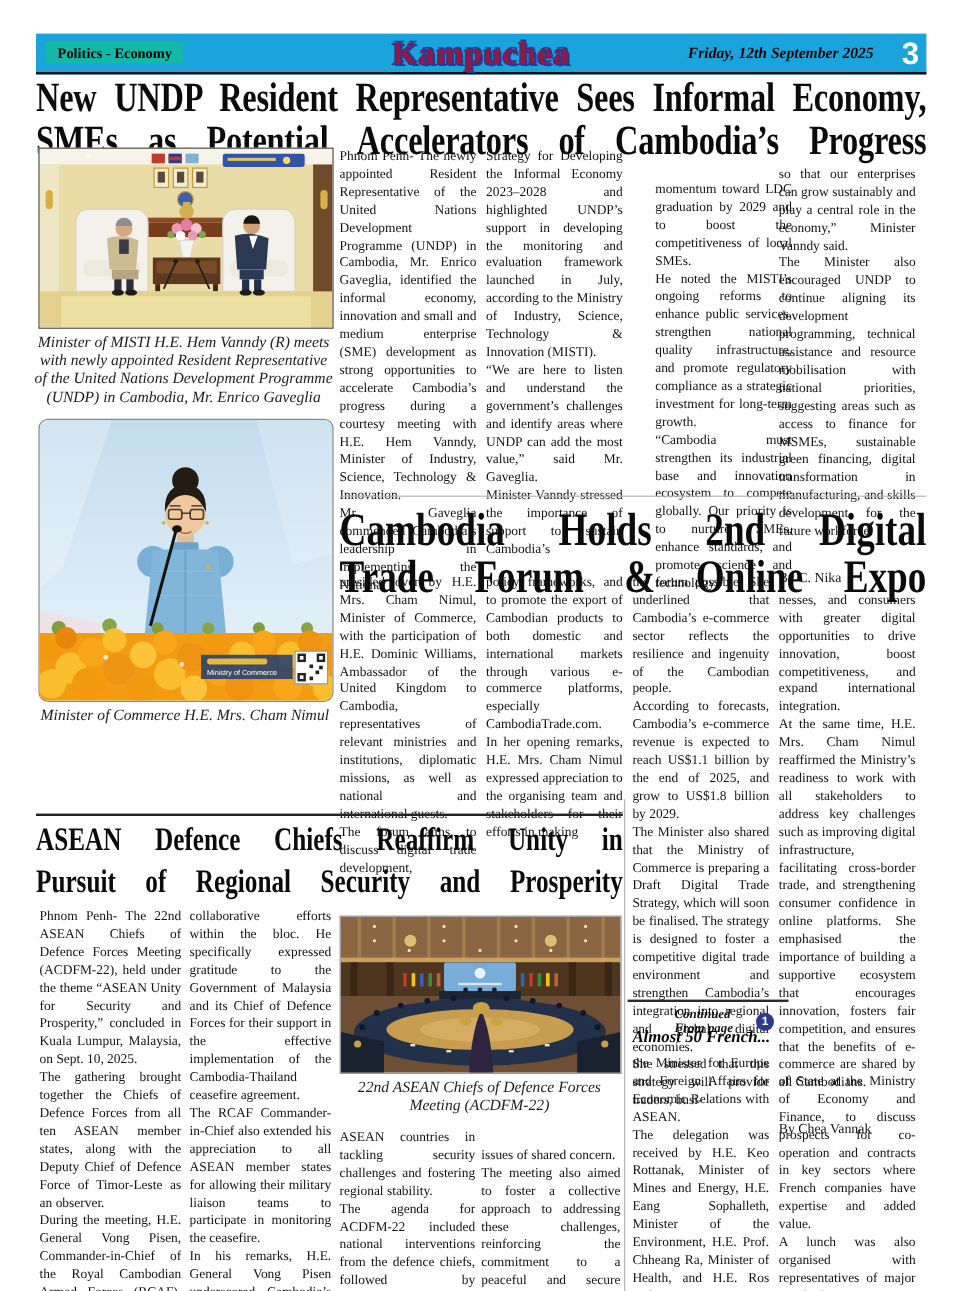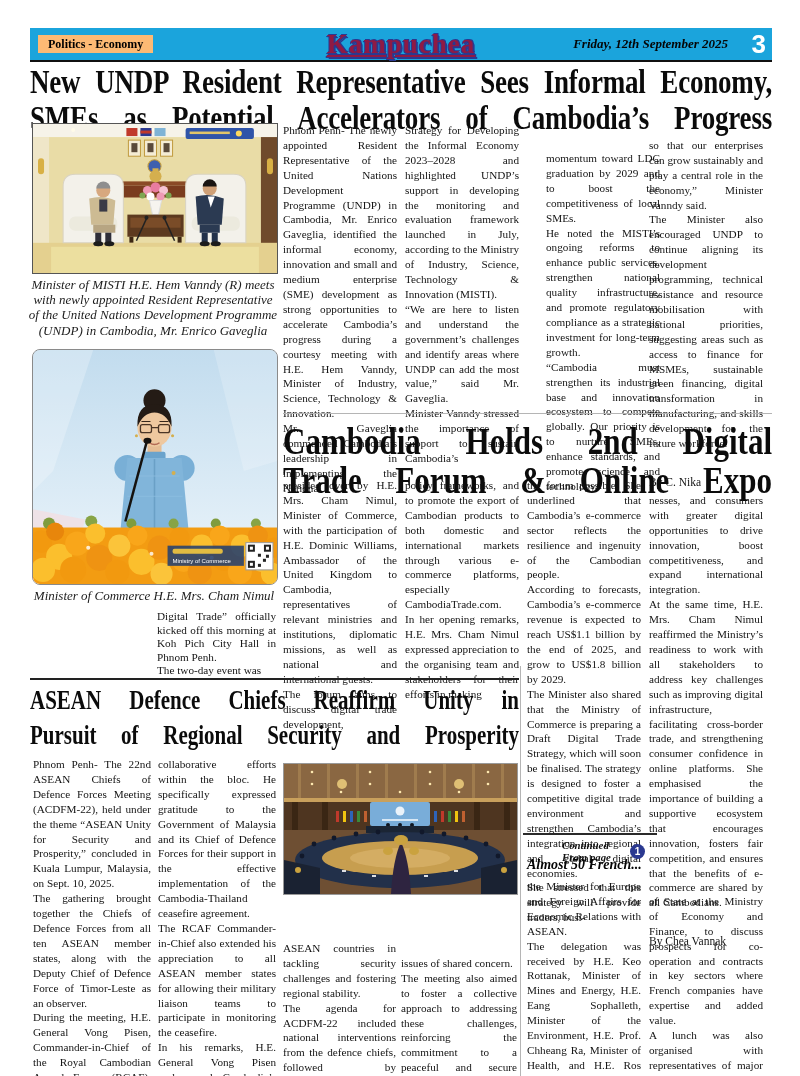--- a/index.html
+++ b/index.html
@@ -1,25 +1,25 @@
 <!DOCTYPE html>
 <html lang="en"><head>
 <meta charset="utf-8">
 <style>
   html,body{margin:0;padding:0;background:#fff;}
   .page{position:relative;width:800px;height:1076px;background:#ffffff;overflow:hidden;
         font-family:"Liberation Serif",serif;color:#111;}
   
   .topbar{position:absolute;left:30px;top:28px;width:742px;height:32px;background:#1ba4dc;
           border-bottom:2px solid #101010;}
-  .sectionbox{position:absolute;left:8px;top:7px;background:#fdba74;padding:0 10px;height:18px;
+  .sectionbox{position:absolute;left:8px;top:7px;background:#14b8a6;padding:0 10px;height:18px;
           font-weight:bold;font-size:12px;line-height:18px;color:#000;}
   .masthead{position:absolute;left:0;right:0;top:1px;text-align:center;font-weight:bold;font-size:27px;
           color:#8f1a44;letter-spacing:1px;
-          text-shadow:1px 1px 0 #2b3990,-1px 1px 0 #2b3990,1px -1px 0 #2b3990,2px 2px 0 #2b3990;text-decoration:underline;}
+          text-shadow:1px 1px 0 #2b3990,-1px 1px 0 #2b3990,1px -1px 0 #2b3990,2px 2px 0 #2b3990;}
   .dateline{position:absolute;right:44px;top:8px;font-style:italic;font-weight:bold;font-size:13px;color:#050505;}
   .pagenum{position:absolute;right:6px;top:0;font-family:"Liberation Sans",sans-serif;
           font-weight:bold;font-size:26px;line-height:32px;color:#fff;}
   
   .hline{position:absolute;font-weight:bold;color:#0b0b0b;text-align:justify;text-align-last:justify;
          transform-origin:0 0;font-family:"Liberation Serif",serif;}
   .h1{left:30px;width:742px;font-size:27px;letter-spacing:-0.2px;transform:scaleY(1.28);}
   .h2{left:283px;width:489px;font-size:31px;transform:scaleY(1.25);}
   .h3{left:30px;width:489px;font-size:21px;transform:scaleY(1.3);}
   
@@ -240,22 +240,20 @@
           <rect x="216" y="211" width="3" height="3" fill="#fff"></rect>
         <rect x="224" y="202" width="3" height="3" fill="#222"></rect>
           <rect x="229" y="207" width="3" height="3" fill="#222"></rect>
           <rect x="224" y="212" width="3" height="3" fill="#222"></rect>
           <rect x="232" y="203" width="3" height="3" fill="#222"></rect>
       </g>
     </svg>
   </div>
   <div class="caption" style="left:32px;top:588px;width:244px;">Minister of Commerce H.E. Mrs. Cham Nimul</div>
 
-  <div class="col mini" style="left:157px;top:610px;width:119px;">Digital Trade” officially kicked off this morning at Koh Pich City Hall in Phnom Penh.
-The two-day event was</div>
 
   <div class="col" style="left:283px;top:478px;">presided over by H.E. Mrs. Cham Nimul, Minister of Commerce, with the participation of H.E. Dominic Williams, Ambassador of the United Kingdom to Cambodia, representatives of relevant ministries and institutions, diplomatic missions, as well as national and international guests.
 The forum aims to discuss digital trade development,</div>
   <div class="col" style="left:405px;top:478px;">policy frameworks, and to promote the export of Cambodian products to both domestic and international markets through various e-commerce platforms, especially CambodiaTrade.com.
 In her opening remarks, H.E. Mrs. Cham Nimul expressed appreciation to the organising team and stakeholders for their efforts in making</div>
   <div class="col" style="left:527px;top:478px;">the forum possible. She underlined that Cambodia’s e-commerce sector reflects the resilience and ingenuity of the Cambodian people.
 According to forecasts, Cambodia’s e-commerce revenue is expected to reach US$1.1 billion by the end of 2025, and grow to US$1.8 billion by 2029.
 The Minister also shared that the Ministry of Commerce is preparing a Draft Digital Trade Strategy, which will soon be finalised. The strategy is designed to foster a competitive digital trade environment and strengthen Cambodia’s integration into regional and global digital economies.
 She stressed that this strategy will provide traders, busi-</div>
   <div class="col" style="left:649px;top:478px;">
@@ -357,20 +355,21 @@
       <path d="M107 130 Q109 95 117 78 Q125 95 127 130 Z" fill="#2e2440"></path>
       <ellipse cx="117" cy="76" rx="7" ry="5" fill="#caa23f"></ellipse>
         <ellipse cx="104" cy="87" rx="5" ry="4" fill="#caa23f"></ellipse>
         <ellipse cx="130" cy="87" rx="5" ry="4" fill="#caa23f"></ellipse>
       <path d="M0 96 L36 104 L36 130 L0 130 Z" fill="#1a2232"></path>
       <path d="M233 96 L197 104 L197 130 L233 130 Z" fill="#1a2232"></path>
       <circle cx="14" cy="106" r="3" fill="#caa23f"></circle>
         <circle cx="220" cy="106" r="3" fill="#caa23f"></circle>
     </svg>
   </div>
+  <div class="caption" style="left:283px;top:898px;width:233px;">22nd ASEAN Chiefs of Defence Forces Meeting (ACDFM-22)</div>
 
   <div class="col" style="left:283px;top:941px;width:113px;">ASEAN countries in tackling security challenges and fostering regional stability.
 The agenda for ACDFM-22 included national interventions from the defence chiefs, followed by comprehensive discussions on pressing regional and global security</div>
   <div class="col" style="left:401px;top:941px;width:116px;">
     <div class="txt">issues of shared concern.
 The meeting also aimed to foster a collective approach to addressing these challenges, reinforcing the commitment to a peaceful and secure Southeast Asia.</div>
     
   </div>
 
   <div class="rule-gray" style="left:520px;top:666px;width:1px;height:410px;"></div>

